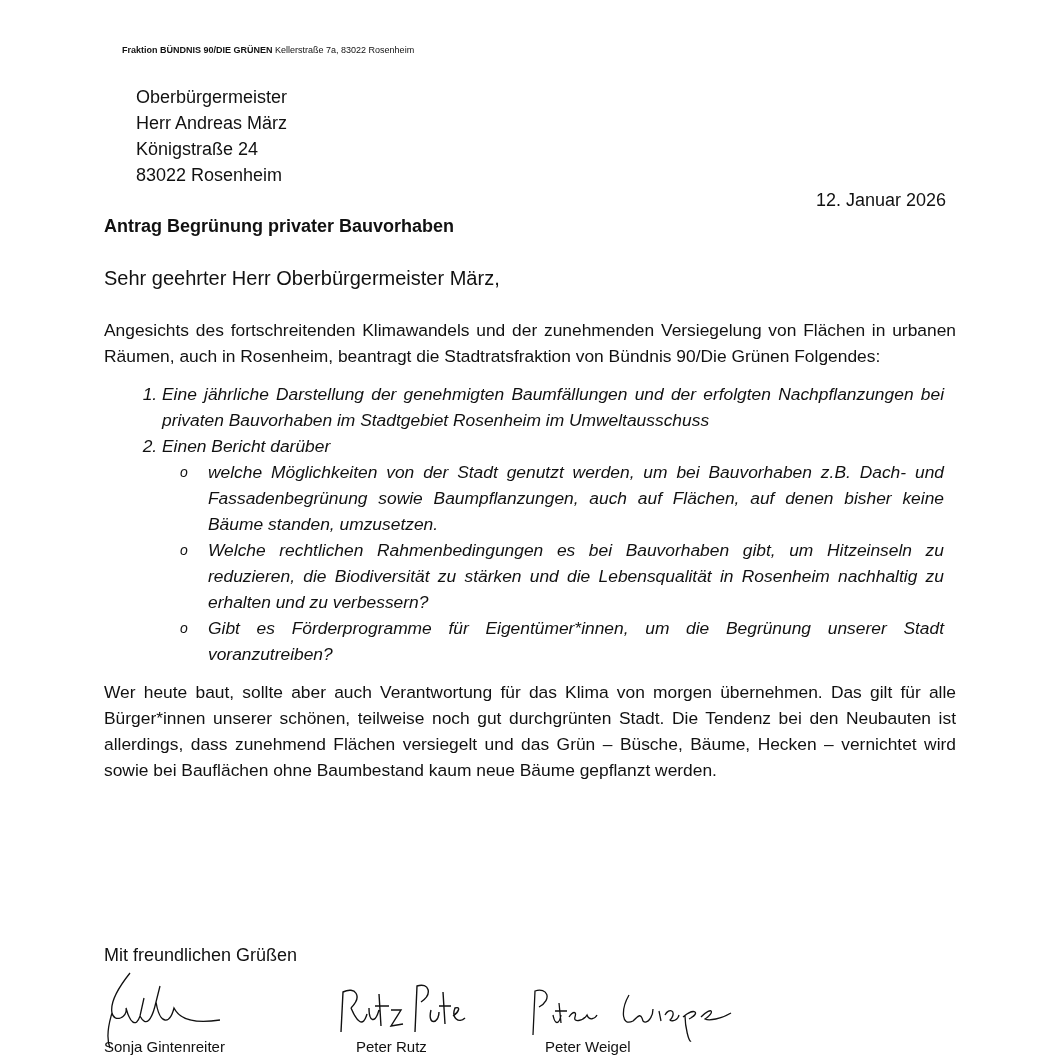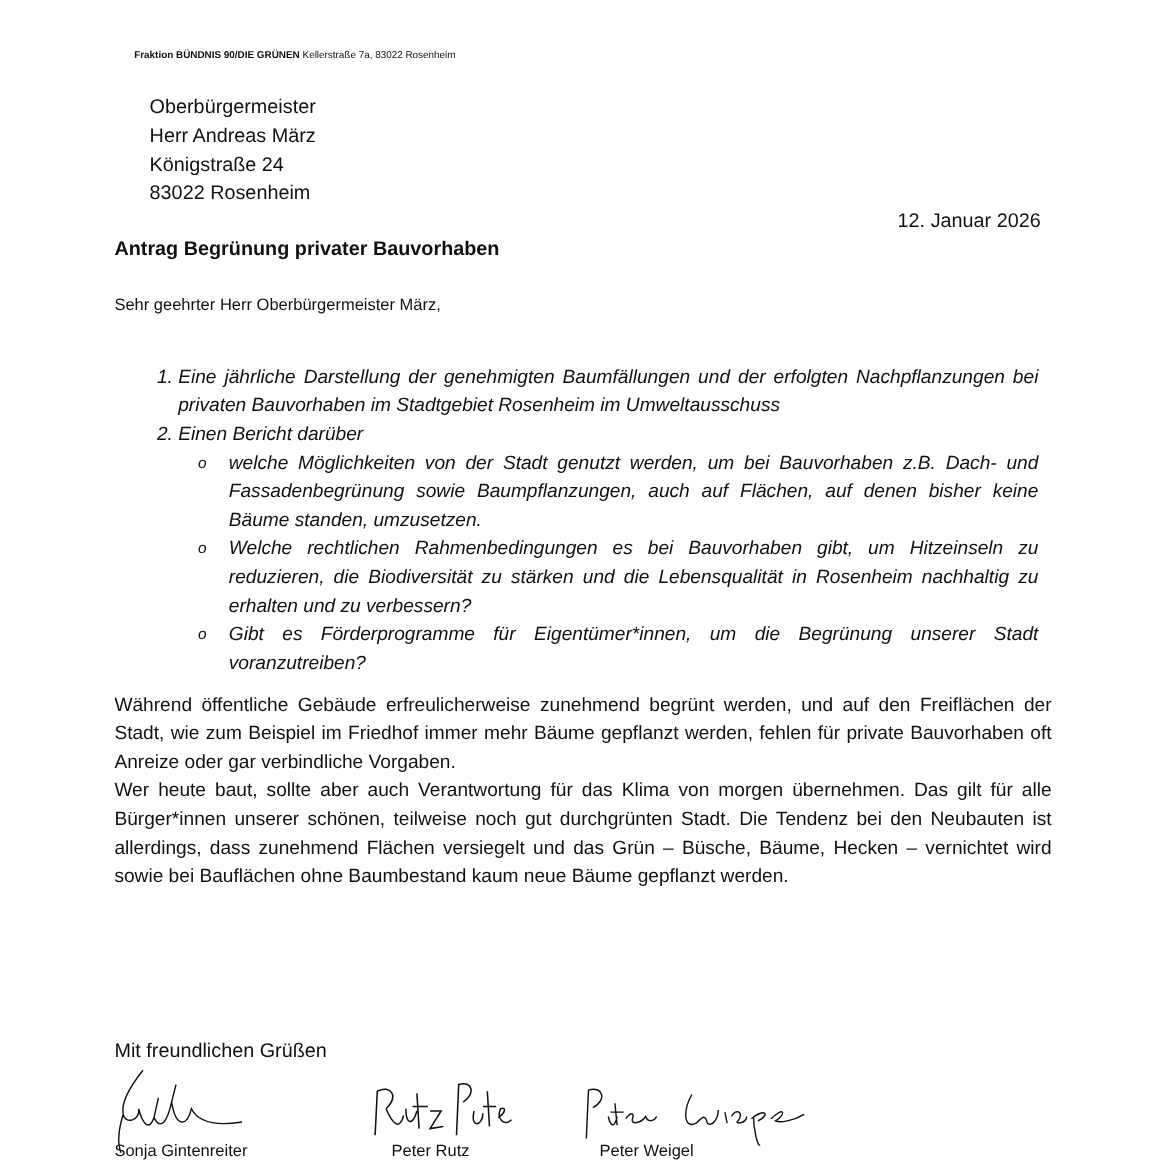--- a/index.html
+++ b/index.html
@@ -4,21 +4,21 @@
 <style>
   html, body { margin: 0; padding: 0; background: #ffffff; }
   body { width: 1058px; height: 1058px; position: relative; overflow: hidden;
          font-family: "Liberation Sans", sans-serif; color: #111; }
   .abs { position: absolute; }
   .sender { left: 104px; top: 45px; font-size: 9px; white-space: nowrap; margin-left: 18px; }
   .sender b { font-weight: bold; }
   .addr { left: 104px; top: 84px; font-size: 18px; line-height: 26px; margin-left: 32px; }
   .date { left: 816px; top: 187px; font-size: 18px; line-height: 26px; }
   .subject { left: 104px; top: 213px; font-size: 18px; font-weight: bold; line-height: 26px; }
-  .salut { left: 104px; top: 265px; font-size: 15px; line-height: 26px; }
+  .salut { left: 104px; top: 265px; font-size: 20px; line-height: 26px; }
   .body { left: 104px; top: 317px; width: 852px; font-size: 17.4px; line-height: 26px; }
   .body p { margin: 0; text-align: justify; }
   .just { text-align: justify; text-align-last: left; }
   ol.req { margin: 12px; padding-left: 46px; font-style: italic; }
   ol.req li { padding-left: 0; }
   ul.sub { margin: 0; padding-left: 24px; list-style: none; }
   ul.sub li { position: relative; padding-left: 22px; }
   ul.sub li .bullet { position: absolute; left: -6px; top: 0; font-size: 14px; }
   .heading { font-weight: bold; }
   .closing { left: 104px; top: 942px; font-size: 18px; line-height: 26px; }
@@ -40,31 +40,31 @@
   <div>83022 Rosenheim</div>
 </div>
 
 <div class="abs date">12. Januar 2026</div>
 
 <div class="abs subject">Antrag Begrünung privater Bauvorhaben</div>
 
 <div class="abs salut">Sehr geehrter Herr Oberbürgermeister März,</div>
 
 <div class="abs body">
+  <p class="just">Angesichts des fortschreitenden Klimawandels und der zunehmenden Versiegelung von Flächen in urbanen Räumen, auch in Rosenheim, beantragt die Stadtratsfraktion von Bündnis 90/Die Grünen Folgendes:</p>
   <ol class="req">
     <li class="just"><span>Eine jährliche Darstellung der genehmigten Baumfällungen und der erfolgten Nachpflanzungen bei privaten Bauvorhaben im Stadtgebiet Rosenheim im Umweltausschuss</span></li>
     <li><span>Einen Bericht darüber</span>
       <ul class="sub">
         <li class="just"><span class="bullet">o</span><span>welche Möglichkeiten von der Stadt genutzt werden, um bei Bauvorhaben z.B. Dach- und Fassadenbegrünung sowie Baumpflanzungen, auch auf Flächen, auf denen bisher keine Bäume standen, umzusetzen.</span></li>
         <li class="just"><span class="bullet">o</span><span>Welche rechtlichen Rahmenbedingungen es bei Bauvorhaben gibt, um Hitzeinseln zu reduzieren, die Biodiversität zu stärken und die Lebensqualität in Rosenheim nachhaltig zu erhalten und zu verbessern?</span></li>
         <li class="just"><span class="bullet">o</span><span>Gibt es Förderprogramme für Eigentümer*innen, um die Begrünung unserer Stadt voranzutreiben?</span></li>
       </ul>
     </li>
   </ol>
-  <p class="just">Während öffentliche Gebäude erfreulicherweise zunehmend begrünt werden, und auf den Freiflächen der Stadt, wie zum Beispiel im Friedhof immer mehr Bäume gepflanzt werden, fehlen für private Bauvorhaben oft Anreize oder gar verbindliche Vorgaben.</p>
   <p class="just">Wer heute baut, sollte aber auch Verantwortung für das Klima von morgen übernehmen. Das gilt für alle Bürger*innen unserer schönen, teilweise noch gut durchgrünten Stadt. Die Tendenz bei den Neubauten ist allerdings, dass zunehmend Flächen versiegelt und das Grün – Büsche, Bäume, Hecken – vernichtet wird sowie bei Bauflächen ohne Baumbestand kaum neue Bäume gepflanzt werden.</p>
 </div>
 
 <div class="abs closing">Mit freundlichen Grüßen</div>
 
 <svg class="sig" style="left:100px;top:968px" width="130" height="82">
   <path d="M30 5 C18 20,10 35,12 45 C14 55,28 50,26 40 M12 45 C8 58,6 70,10 80 M26 40 C30 55,36 60,40 48 L44 30 M40 48 C46 60,52 52,56 34 L60 18 M56 34 C60 58,70 56,74 40 C80 52,95 56,120 52" fill="none" stroke="#111" stroke-width="1.3"></path>
 </svg>
 <svg class="sig" style="left:335px;top:982px" width="135" height="60">
   <path d="M6 50 L8 10 C20 4,28 14,16 26 M16 26 C22 40,28 46,32 32 M34 26 C34 40,40 42,44 28 M44 12 L46 44 M40 24 L54 24 M56 28 L66 28 L56 44 L68 42 M80 50 L82 4 C94 0,98 12,86 20 M96 28 C92 44,104 42,104 30 M108 10 L110 42 M104 24 L116 24 M118 34 C124 30,126 24,120 26 C116 36,124 42,130 36" fill="none" stroke="#111" stroke-width="1.4"></path>

